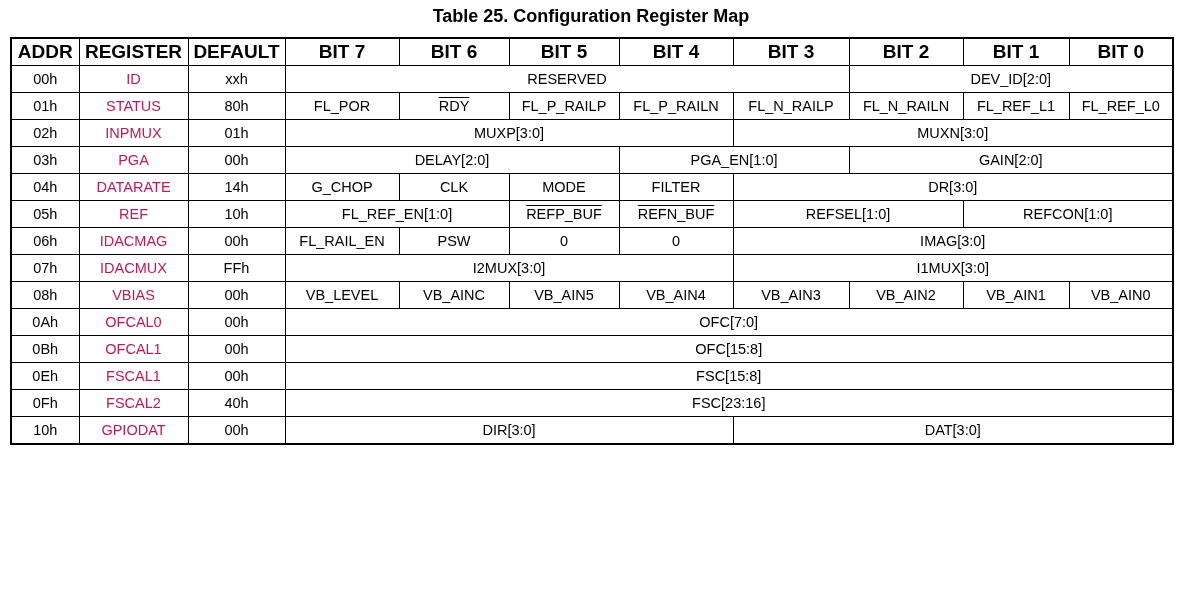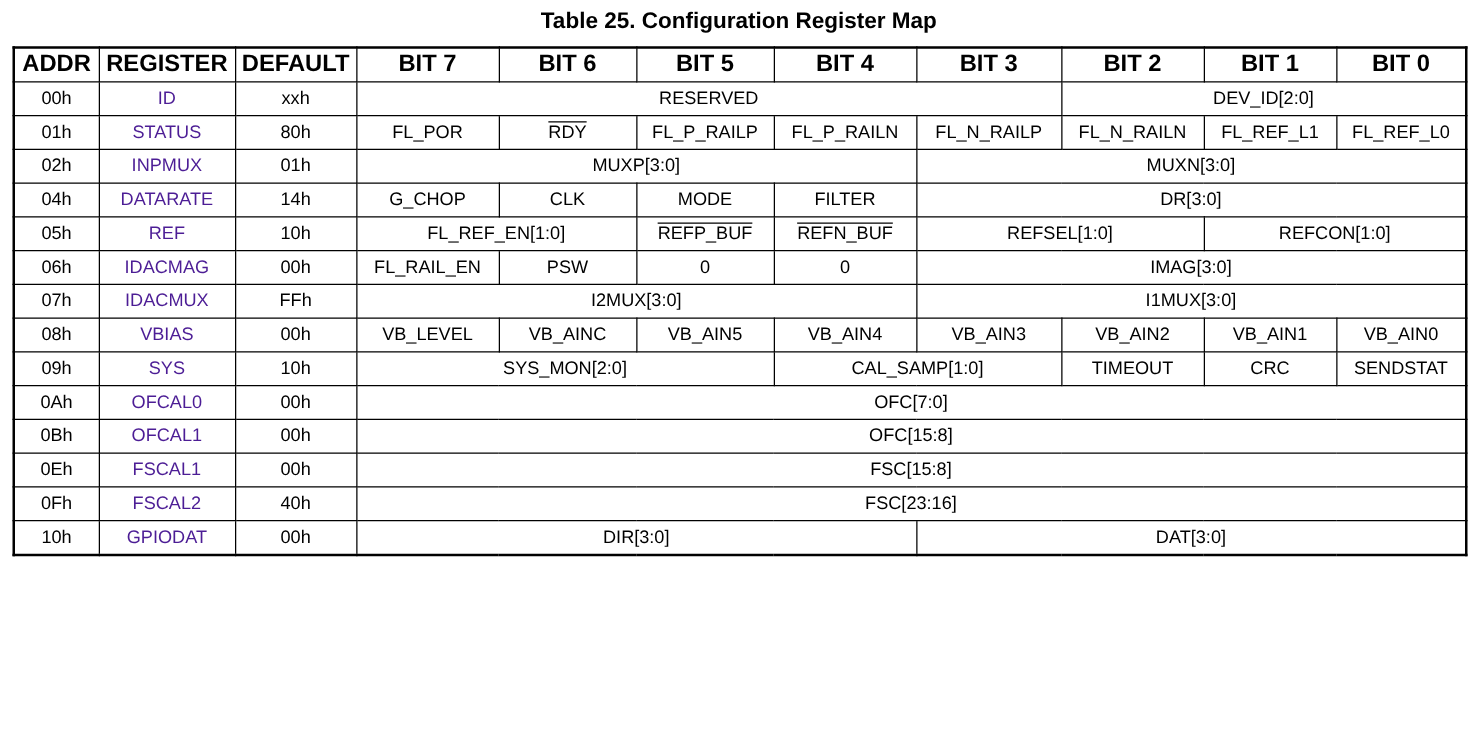--- a/index.html
+++ b/index.html
@@ -33,21 +33,21 @@
     padding: 0 2px;
     font-size: 14.5px;
     white-space: nowrap;
     overflow: hidden;
   }
   table.regmap th {
     font-weight: bold;
     font-size: 19px;
   }
   .reglink {
-    color: #4c1d95;
+    color: #be185d;
     cursor: pointer;
   }
   .ov {
     text-decoration: overline;
     text-decoration-thickness: 1px;
   }
 </style>
 </head>
 <body>
 
@@ -105,20 +105,28 @@
           <td colspan="1"><span>FL_REF_L0</span></td>
         </tr>
         <tr>
           <td>02h</td>
           <td><span class="reglink">INPMUX</span></td>
           <td>01h</td>
           <td colspan="4"><span>MUXP[3:0]</span></td>
           <td colspan="4"><span>MUXN[3:0]</span></td>
         </tr>
         <tr>
+          <td>03h</td>
+          <td><span class="reglink">PGA</span></td>
+          <td>00h</td>
+          <td colspan="3"><span>DELAY[2:0]</span></td>
+          <td colspan="2"><span>PGA_EN[1:0]</span></td>
+          <td colspan="3"><span>GAIN[2:0]</span></td>
+        </tr>
+        <tr>
           <td>04h</td>
           <td><span class="reglink">DATARATE</span></td>
           <td>14h</td>
           <td colspan="1"><span>G_CHOP</span></td>
           <td colspan="1"><span>CLK</span></td>
           <td colspan="1"><span>MODE</span></td>
           <td colspan="1"><span>FILTER</span></td>
           <td colspan="4"><span>DR[3:0]</span></td>
         </tr>
         <tr>
@@ -155,30 +163,20 @@
           <td colspan="1"><span>VB_LEVEL</span></td>
           <td colspan="1"><span>VB_AINC</span></td>
           <td colspan="1"><span>VB_AIN5</span></td>
           <td colspan="1"><span>VB_AIN4</span></td>
           <td colspan="1"><span>VB_AIN3</span></td>
           <td colspan="1"><span>VB_AIN2</span></td>
           <td colspan="1"><span>VB_AIN1</span></td>
           <td colspan="1"><span>VB_AIN0</span></td>
         </tr>
         <tr>
-          <td>09h</td>
-          <td><span class="reglink">SYS</span></td>
-          <td>10h</td>
-          <td colspan="3"><span>SYS_MON[2:0]</span></td>
-          <td colspan="2"><span>CAL_SAMP[1:0]</span></td>
-          <td colspan="1"><span>TIMEOUT</span></td>
-          <td colspan="1"><span>CRC</span></td>
-          <td colspan="1"><span>SENDSTAT</span></td>
-        </tr>
-        <tr>
           <td>0Ah</td>
           <td><span class="reglink">OFCAL0</span></td>
           <td>00h</td>
           <td colspan="8"><span>OFC[7:0]</span></td>
         </tr>
         <tr>
           <td>0Bh</td>
           <td><span class="reglink">OFCAL1</span></td>
           <td>00h</td>
           <td colspan="8"><span>OFC[15:8]</span></td>

